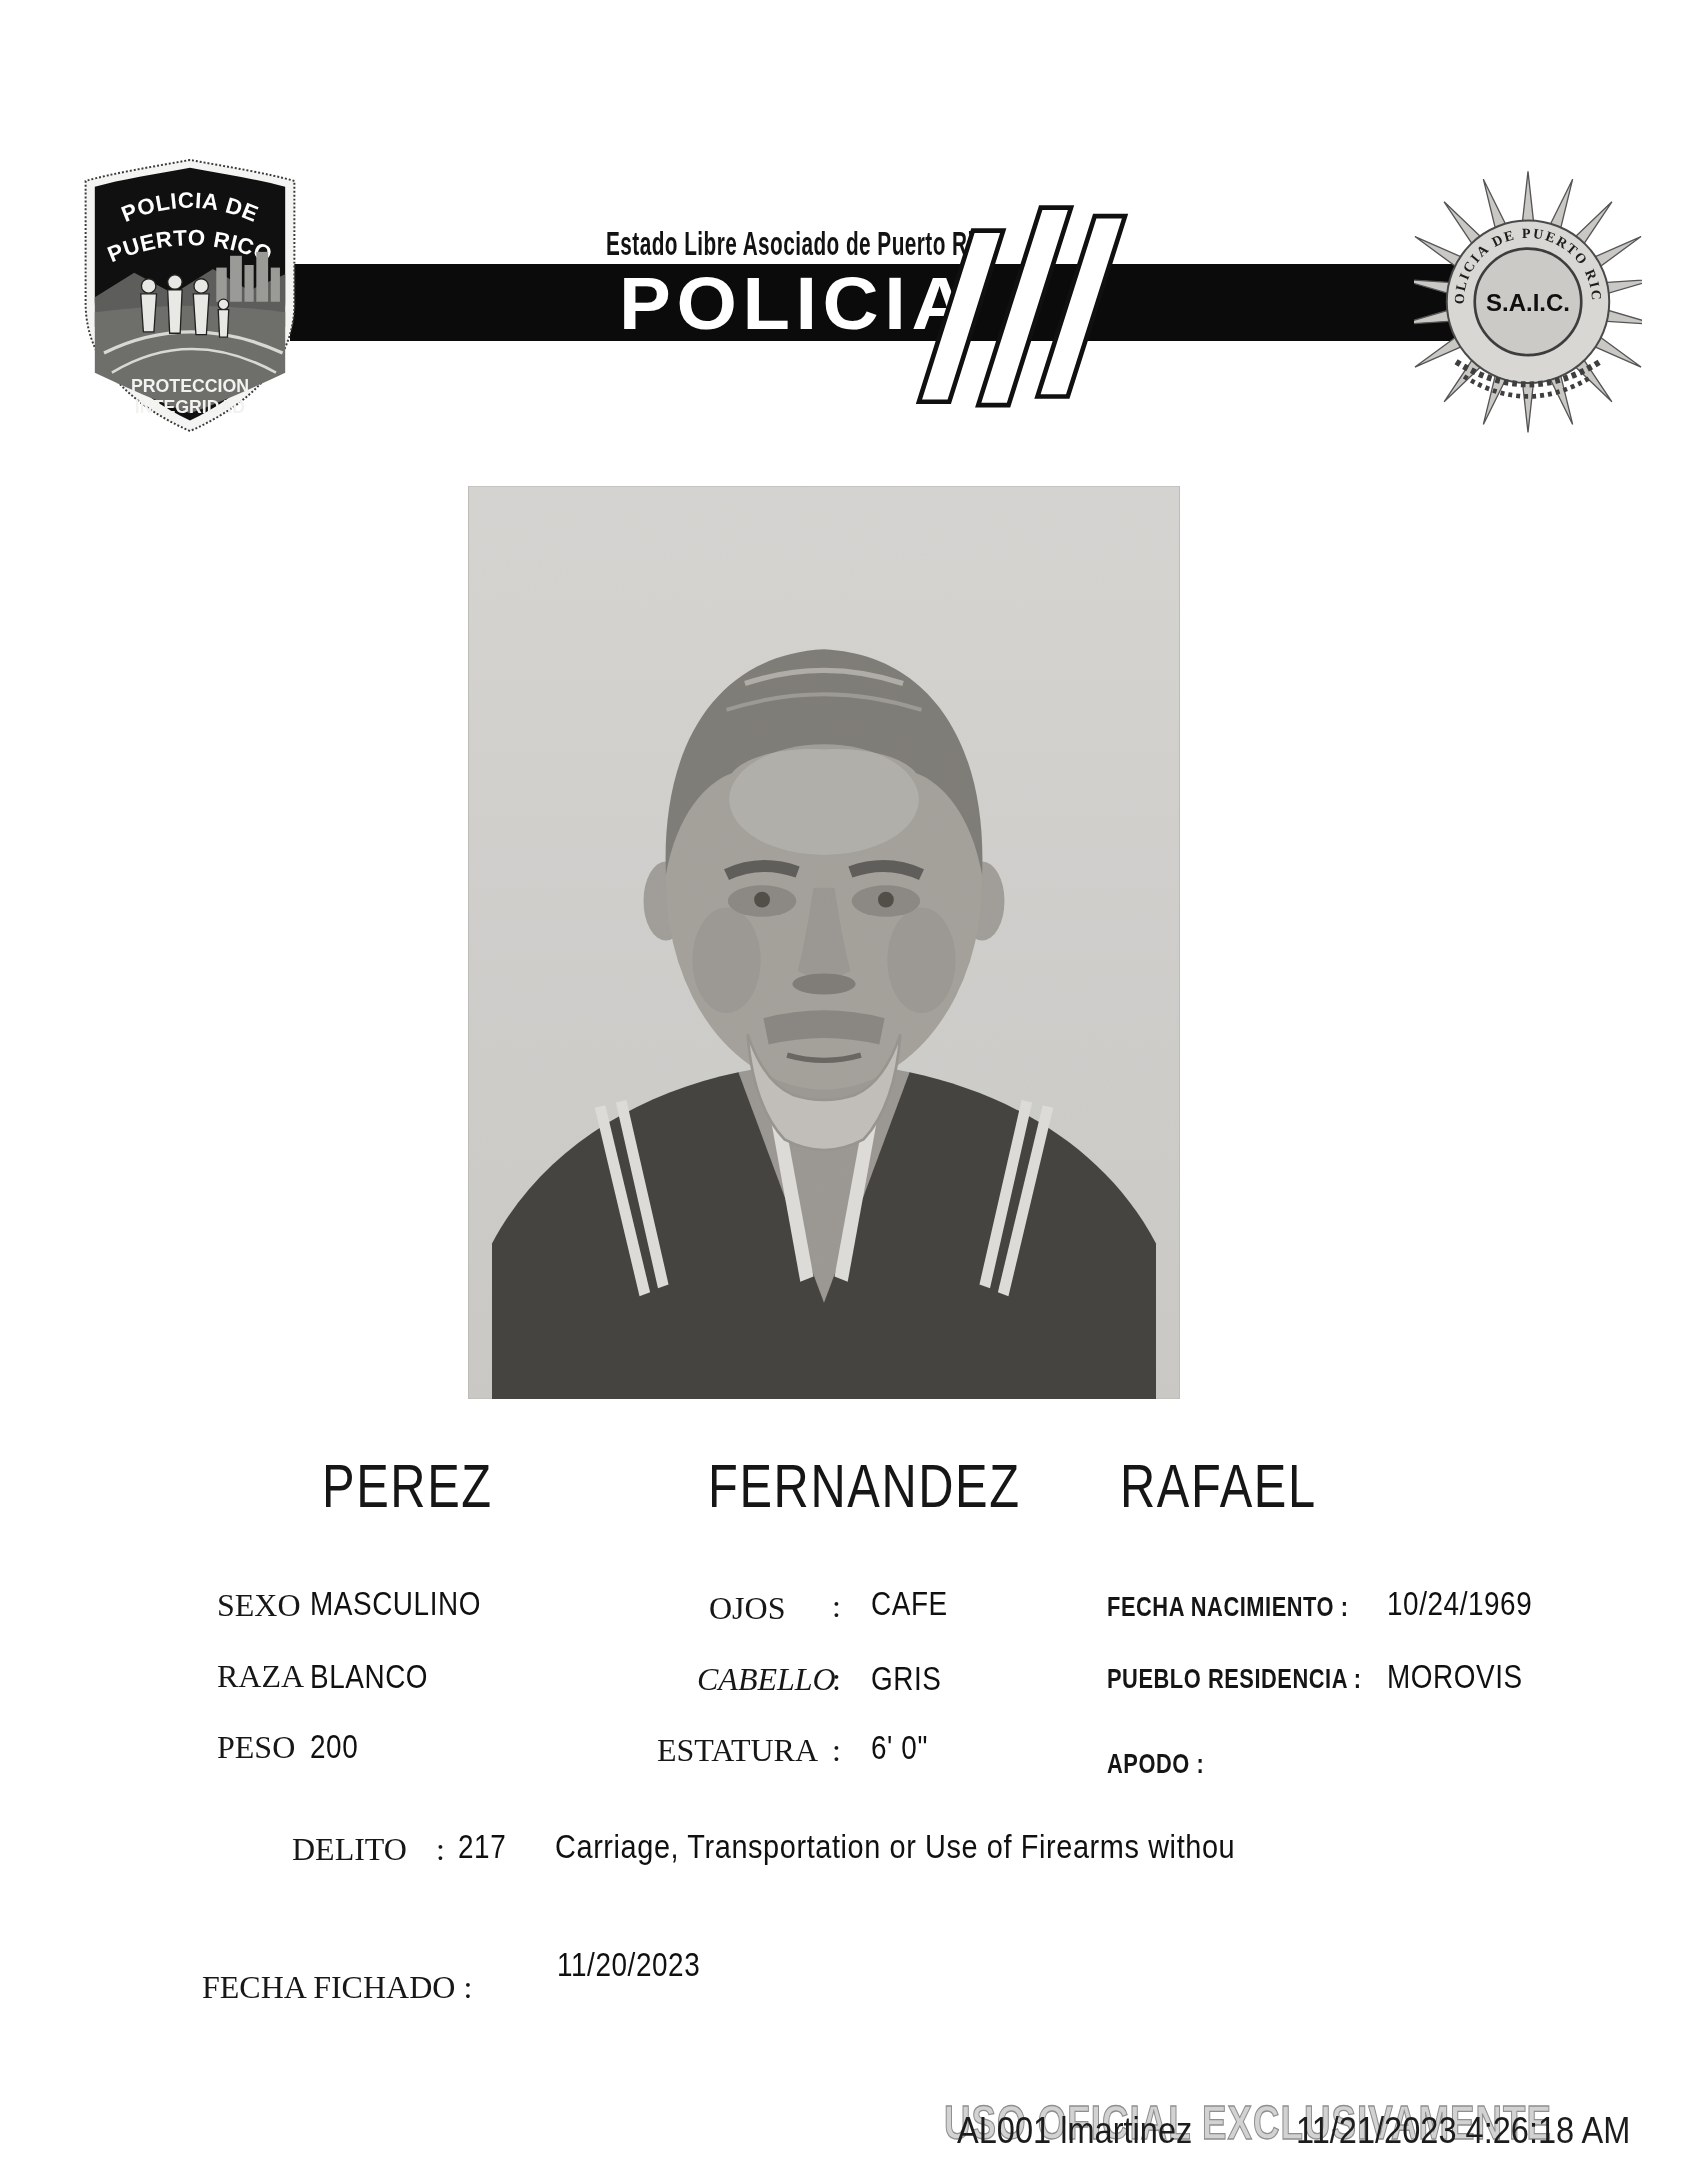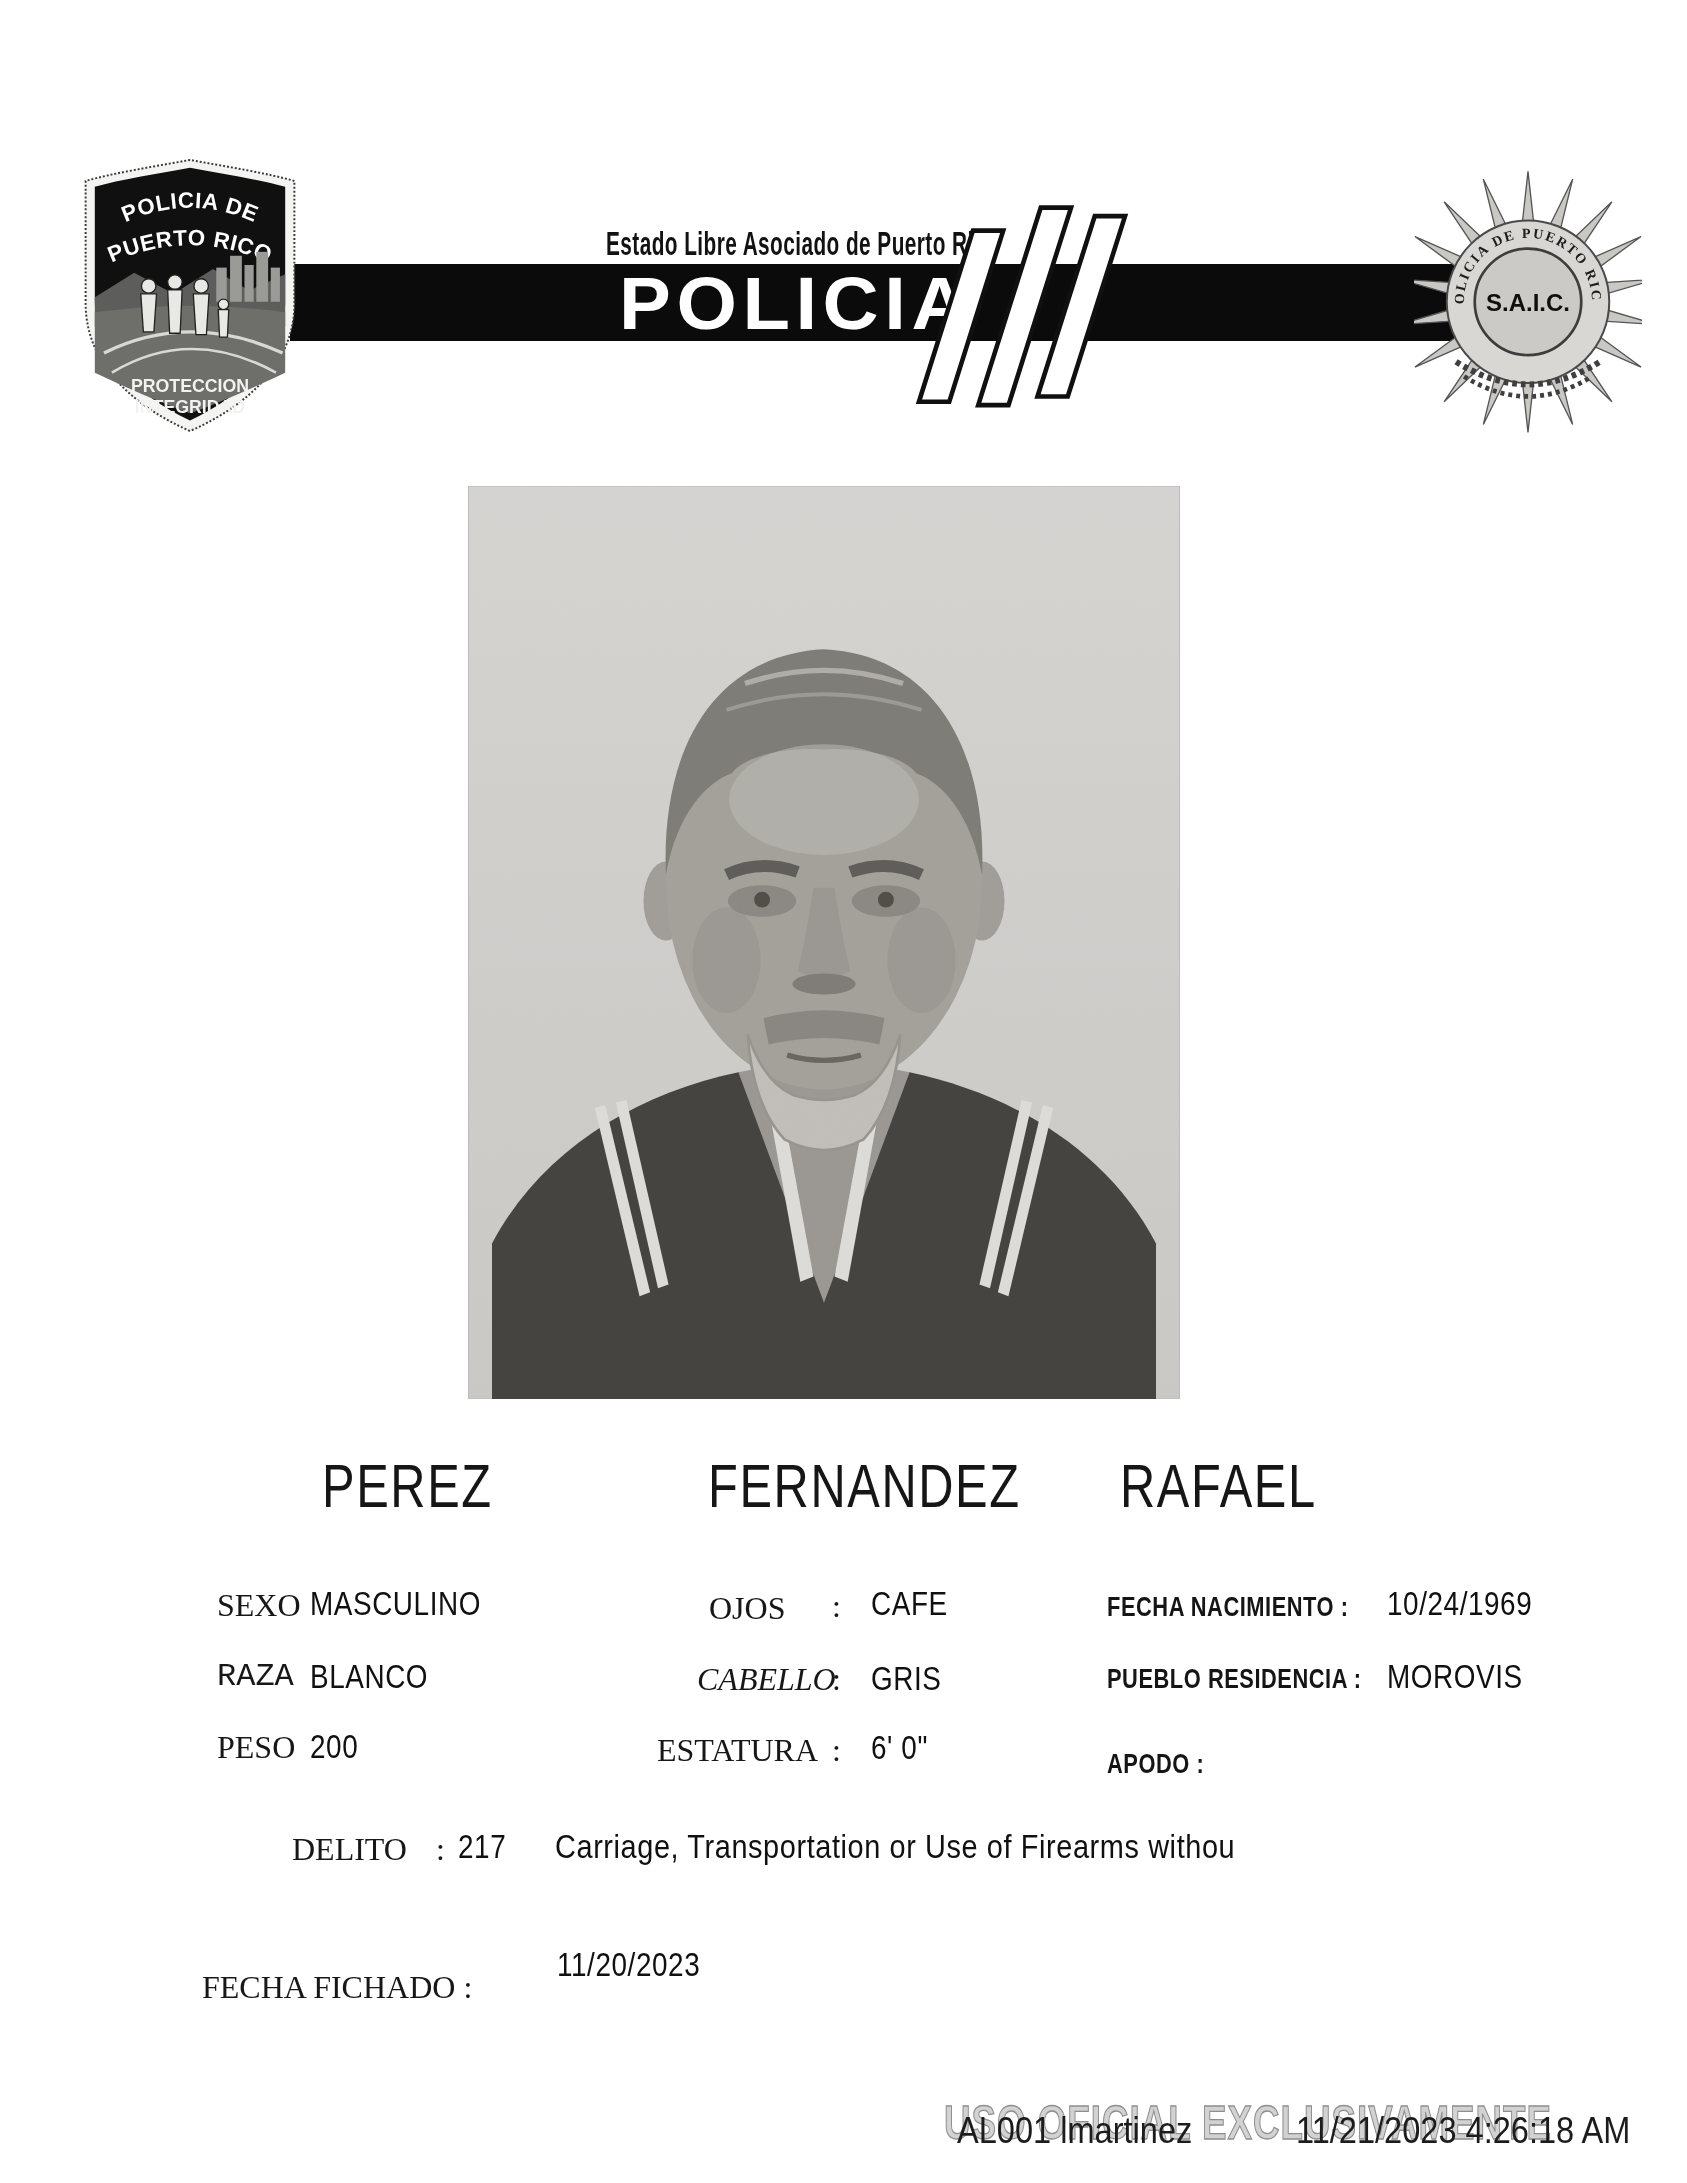--- a/index.html
+++ b/index.html
@@ -189,21 +189,21 @@
   <span class="name-word" style="left:1120px;">RAFAEL</span>
 
   <span class="serif-label" style="left:217px;top:1587px;text-align:center;">SEXO</span>
   <span class="sans-val" style="left:310px;top:1584px;">MASCULINO</span>
   <span class="serif-label" style="left:697px;top:1590px;margin-left:12px;">OJOS</span>
   <span class="serif-label" style="left:832px;top:1588px;">:</span>
   <span class="sans-val" style="left:871px;top:1584px;">CAFE</span>
   <span class="cond-label" style="left:1107px;top:1591px;">FECHA NACIMIENTO :</span>
   <span class="sans-val" style="left:1387px;top:1584px;">10/24/1969</span>
 
-  <span class="serif-label" style="left:217px;top:1658px;font-family:Liberation Mono, monospace;">RAZA</span>
+  <span class="serif-label" style="left:217px;top:1658px;">RAZA</span>
   <span class="sans-val" style="left:310px;top:1657px;">BLANCO</span>
   <span class="serif-label" style="left:697px;top:1661px;font-style:italic;">CABELLO</span>
   <span class="serif-label" style="left:832px;top:1661px;">:</span>
   <span class="sans-val" style="left:871px;top:1659px;">GRIS</span>
   <span class="cond-label" style="left:1107px;top:1663px;">PUEBLO RESIDENCIA :</span>
   <span class="sans-val" style="left:1387px;top:1657px;">MOROVIS</span>
 
   <span class="serif-label" style="left:217px;top:1729px;">PESO</span>
   <span class="sans-val" style="left:310px;top:1727px;">200</span>
   <span class="serif-label" style="left:657px;top:1732px;">ESTATURA</span>

